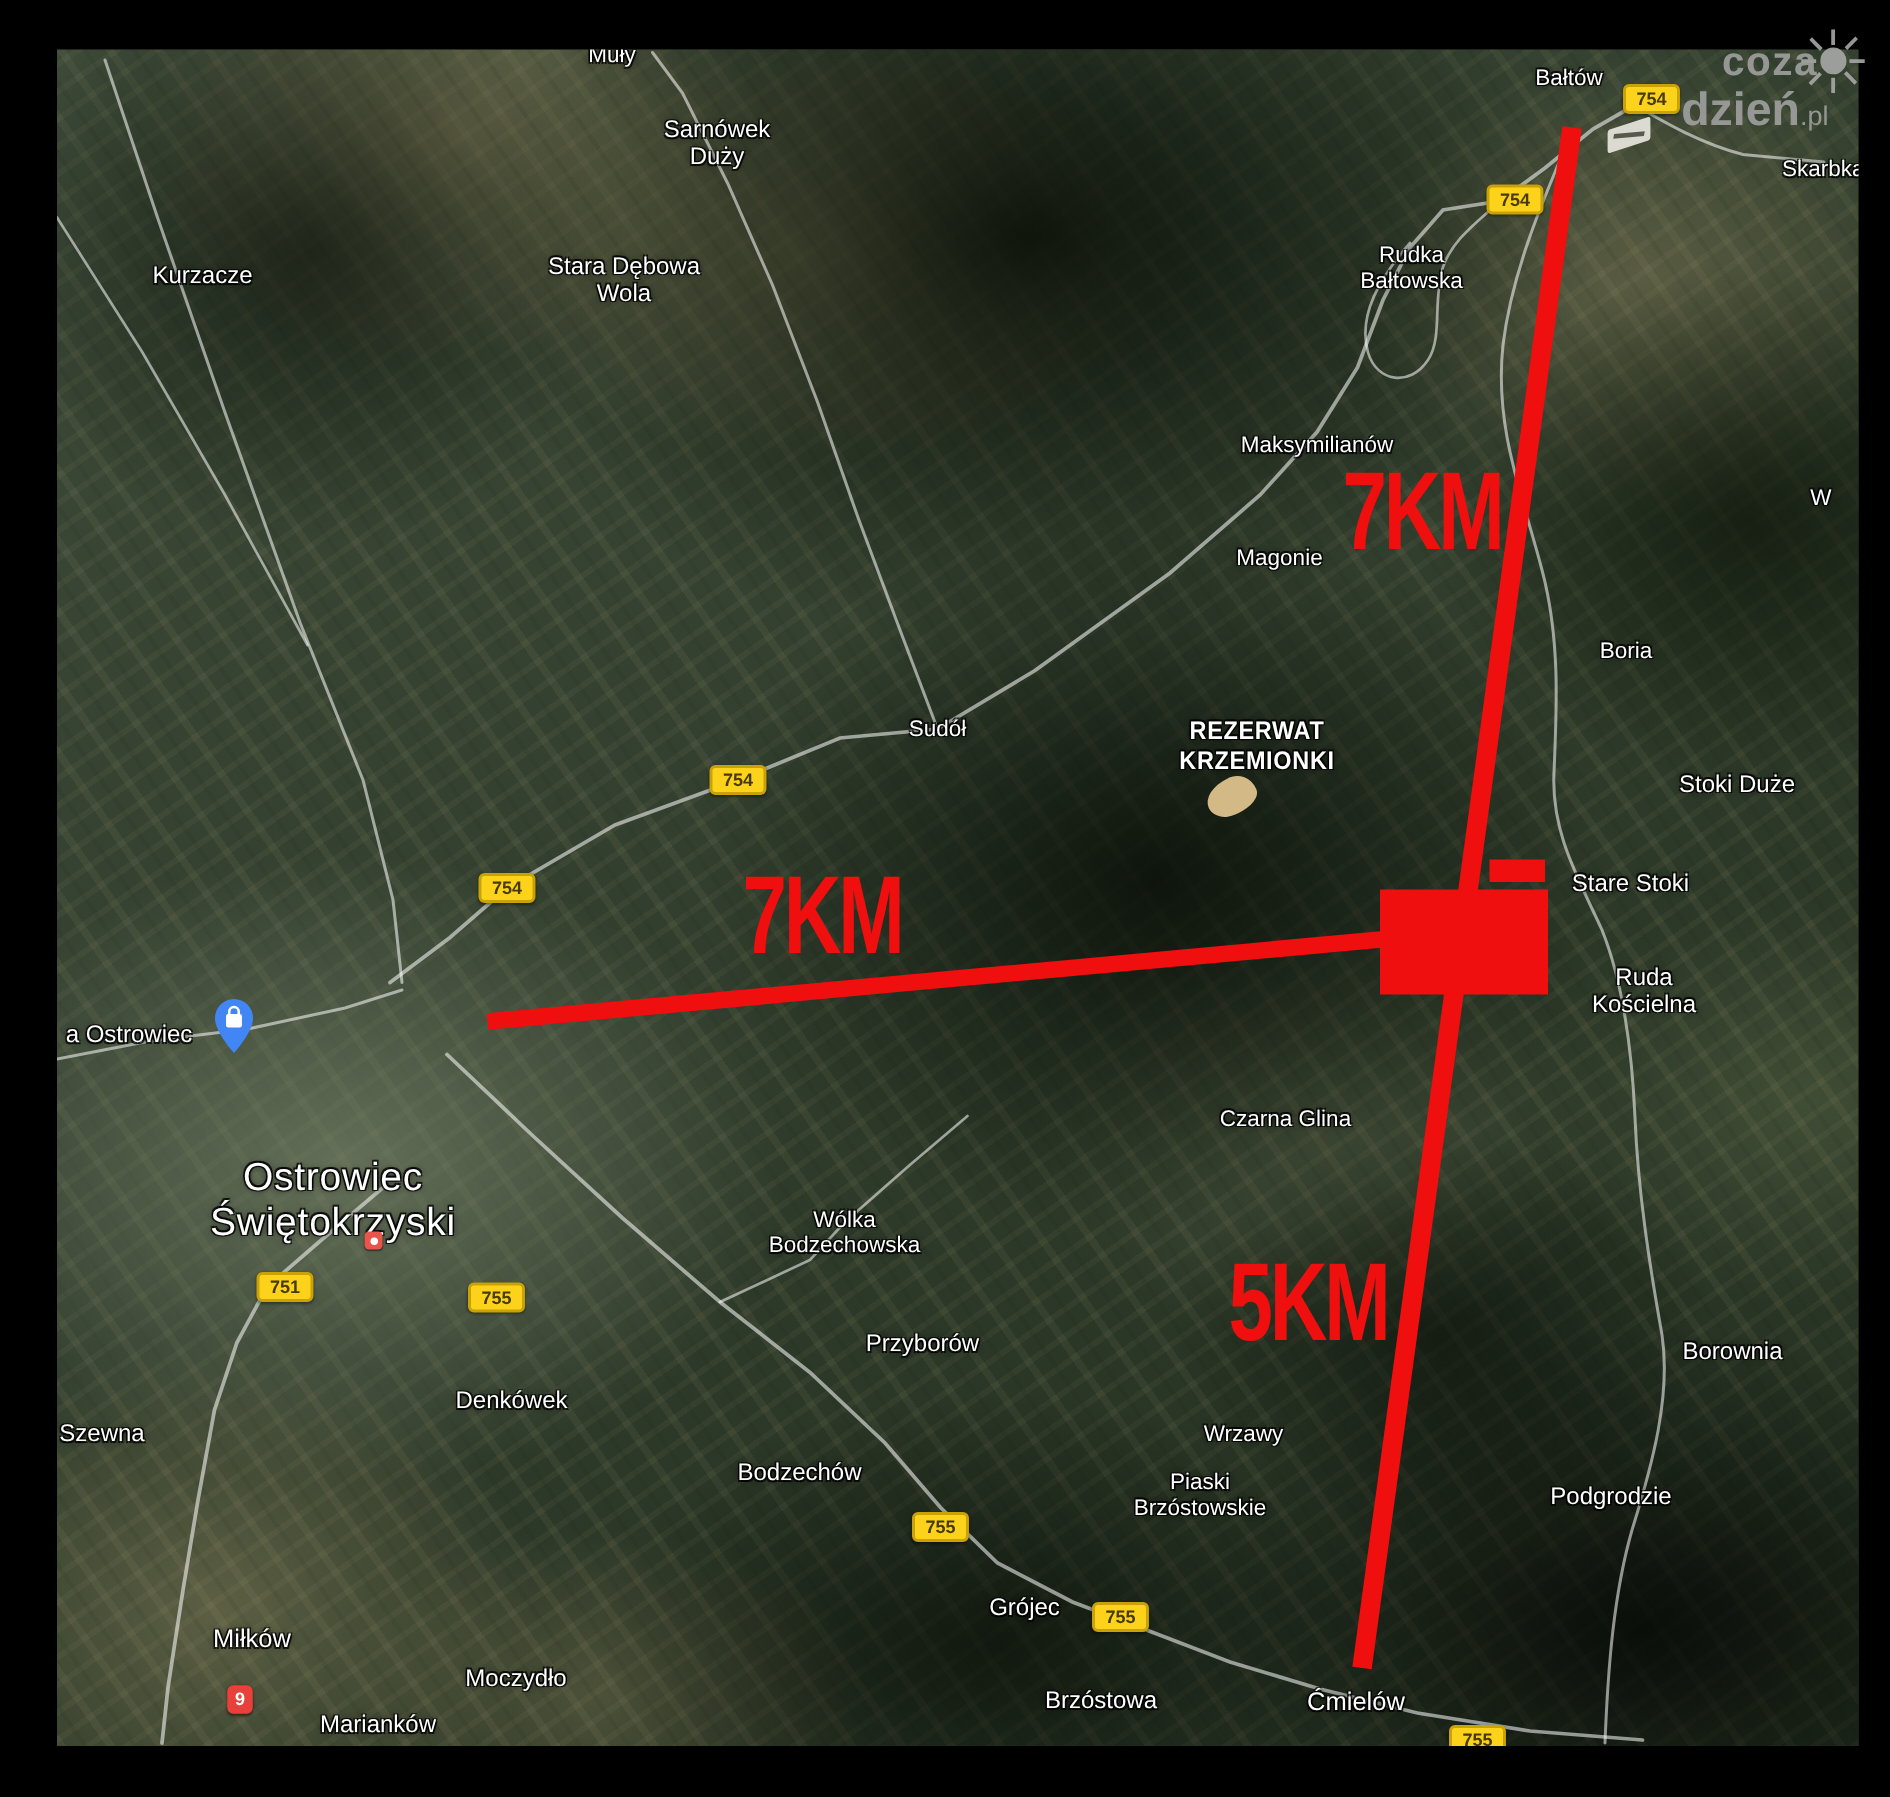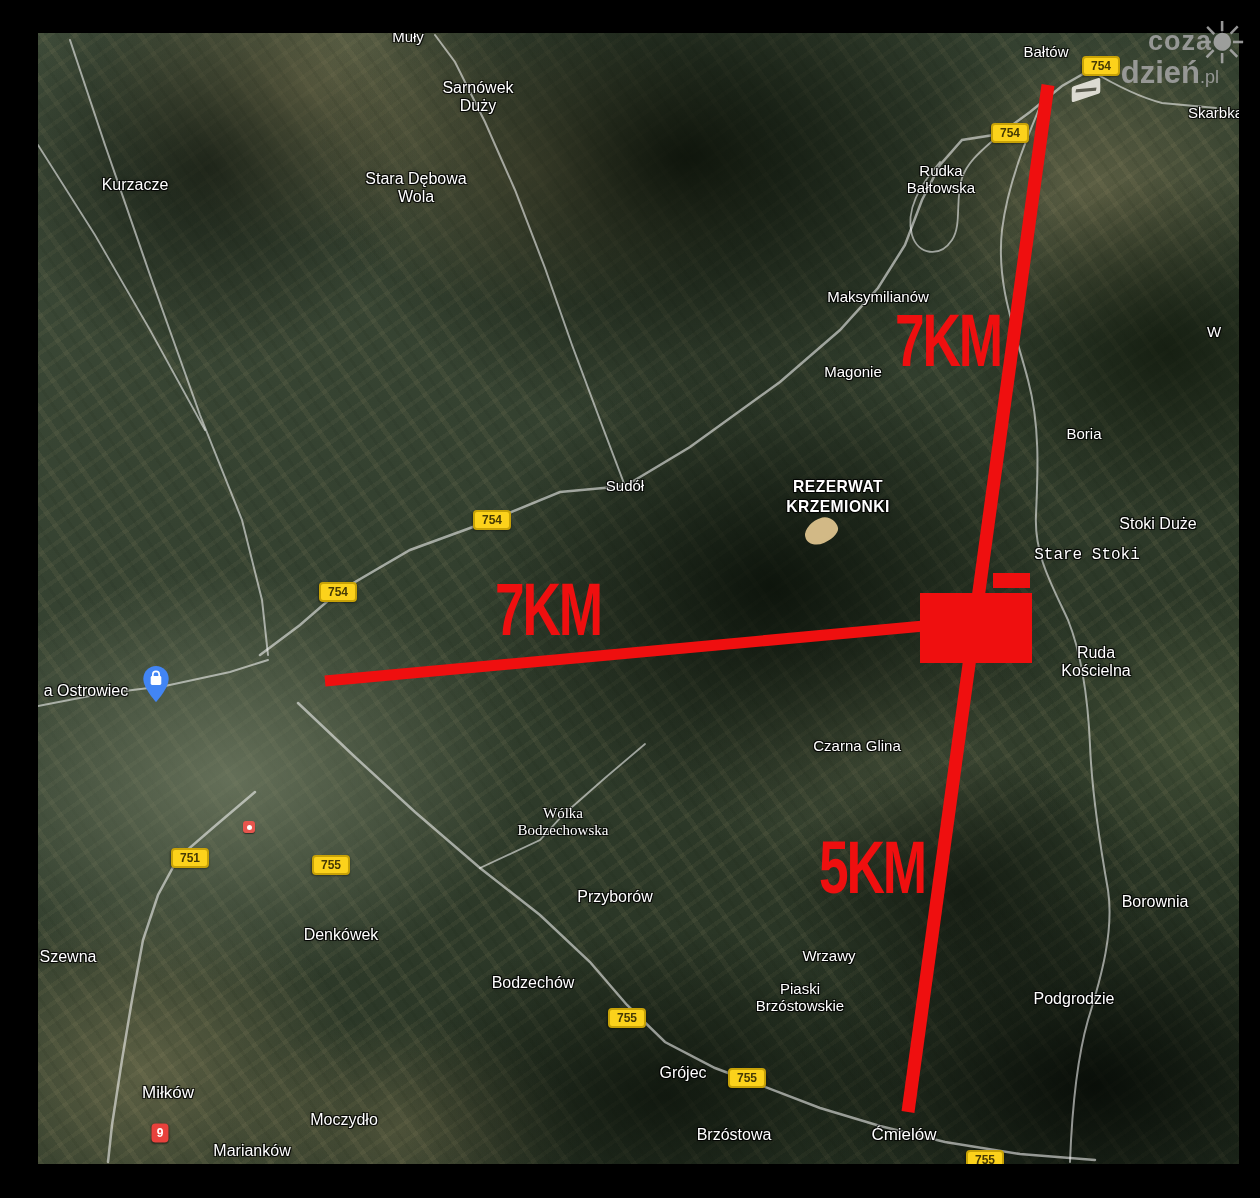--- a/index.html
+++ b/index.html
@@ -131,26 +131,28 @@
       <div class="map-label" style="left: 903px; top: 146px;">Rudka
 Bałtowska</div>
       <div class="map-label" style="left: 840px; top: 264px;">Maksymilianów</div>
       <div class="map-label" style="left: 815px; top: 339px;">Magonie</div>
       <div class="map-label" style="left: 1046px; top: 401px;">Boria</div>
       <div class="map-label" style="left: 1176px; top: 299px;">W</div>
       <div class="map-label" style="left: 587px; top: 453px;">Sudół</div>
       <div class="map-label reserve" style="left: 800px; top: 464px;">REZERWAT
 KRZEMIONKI</div>
       <div class="map-label" style="font-size: 16px; left: 1120px; top: 491px;">Stoki Duże</div>
-      <div class="map-label" style="font-size: 16px; left: 1049px; top: 522px; font-family: Liberation Mono, monospace;">Stare Stoki</div>
+      <div class="map-label" style="font-size: 16px; left: 1049px; top: 557px;">Stare Stoki</div>
       <div class="map-label" style="font-size: 16px; left: 1058px; top: 629px;">Ruda
 Kościelna</div>
       <div class="map-label" style="left: 819px; top: 713px;">Czarna Glina</div>
       <div class="map-label" style="font-size: 16px; left: 48px; top: 658px;">a Ostrowiec</div>
-      <div class="map-label" style="left: 525px; top: 789px; font-family: Liberation Serif, serif;">Wólka
+      <div class="map-label city" style="left: 184px; top: 767px;">Ostrowiec
+Świętokrzyski</div>
+      <div class="map-label" style="left: 525px; top: 789px;">Wólka
 Bodzechowska</div>
       <div class="map-label" style="font-size: 16px; left: 577px; top: 864px;">Przyborów</div>
       <div class="map-label" style="left: 791px; top: 923px;">Wrzawy</div>
       <div class="map-label" style="left: 762px; top: 964px;">Piaski
 Brzóstowskie</div>
       <div class="map-label" style="font-size: 16px; left: 30px; top: 924px;">Szewna</div>
       <div class="map-label" style="font-size: 16px; left: 303px; top: 902px;">Denkówek</div>
       <div class="map-label" style="font-size: 16px; left: 495px; top: 950px;">Bodzechów</div>
       <div class="map-label" style="font-size: 16px; left: 1117px; top: 869px;">Borownia</div>
       <div class="map-label" style="font-size: 16px; left: 1036px; top: 966px;">Podgrodzie</div>

